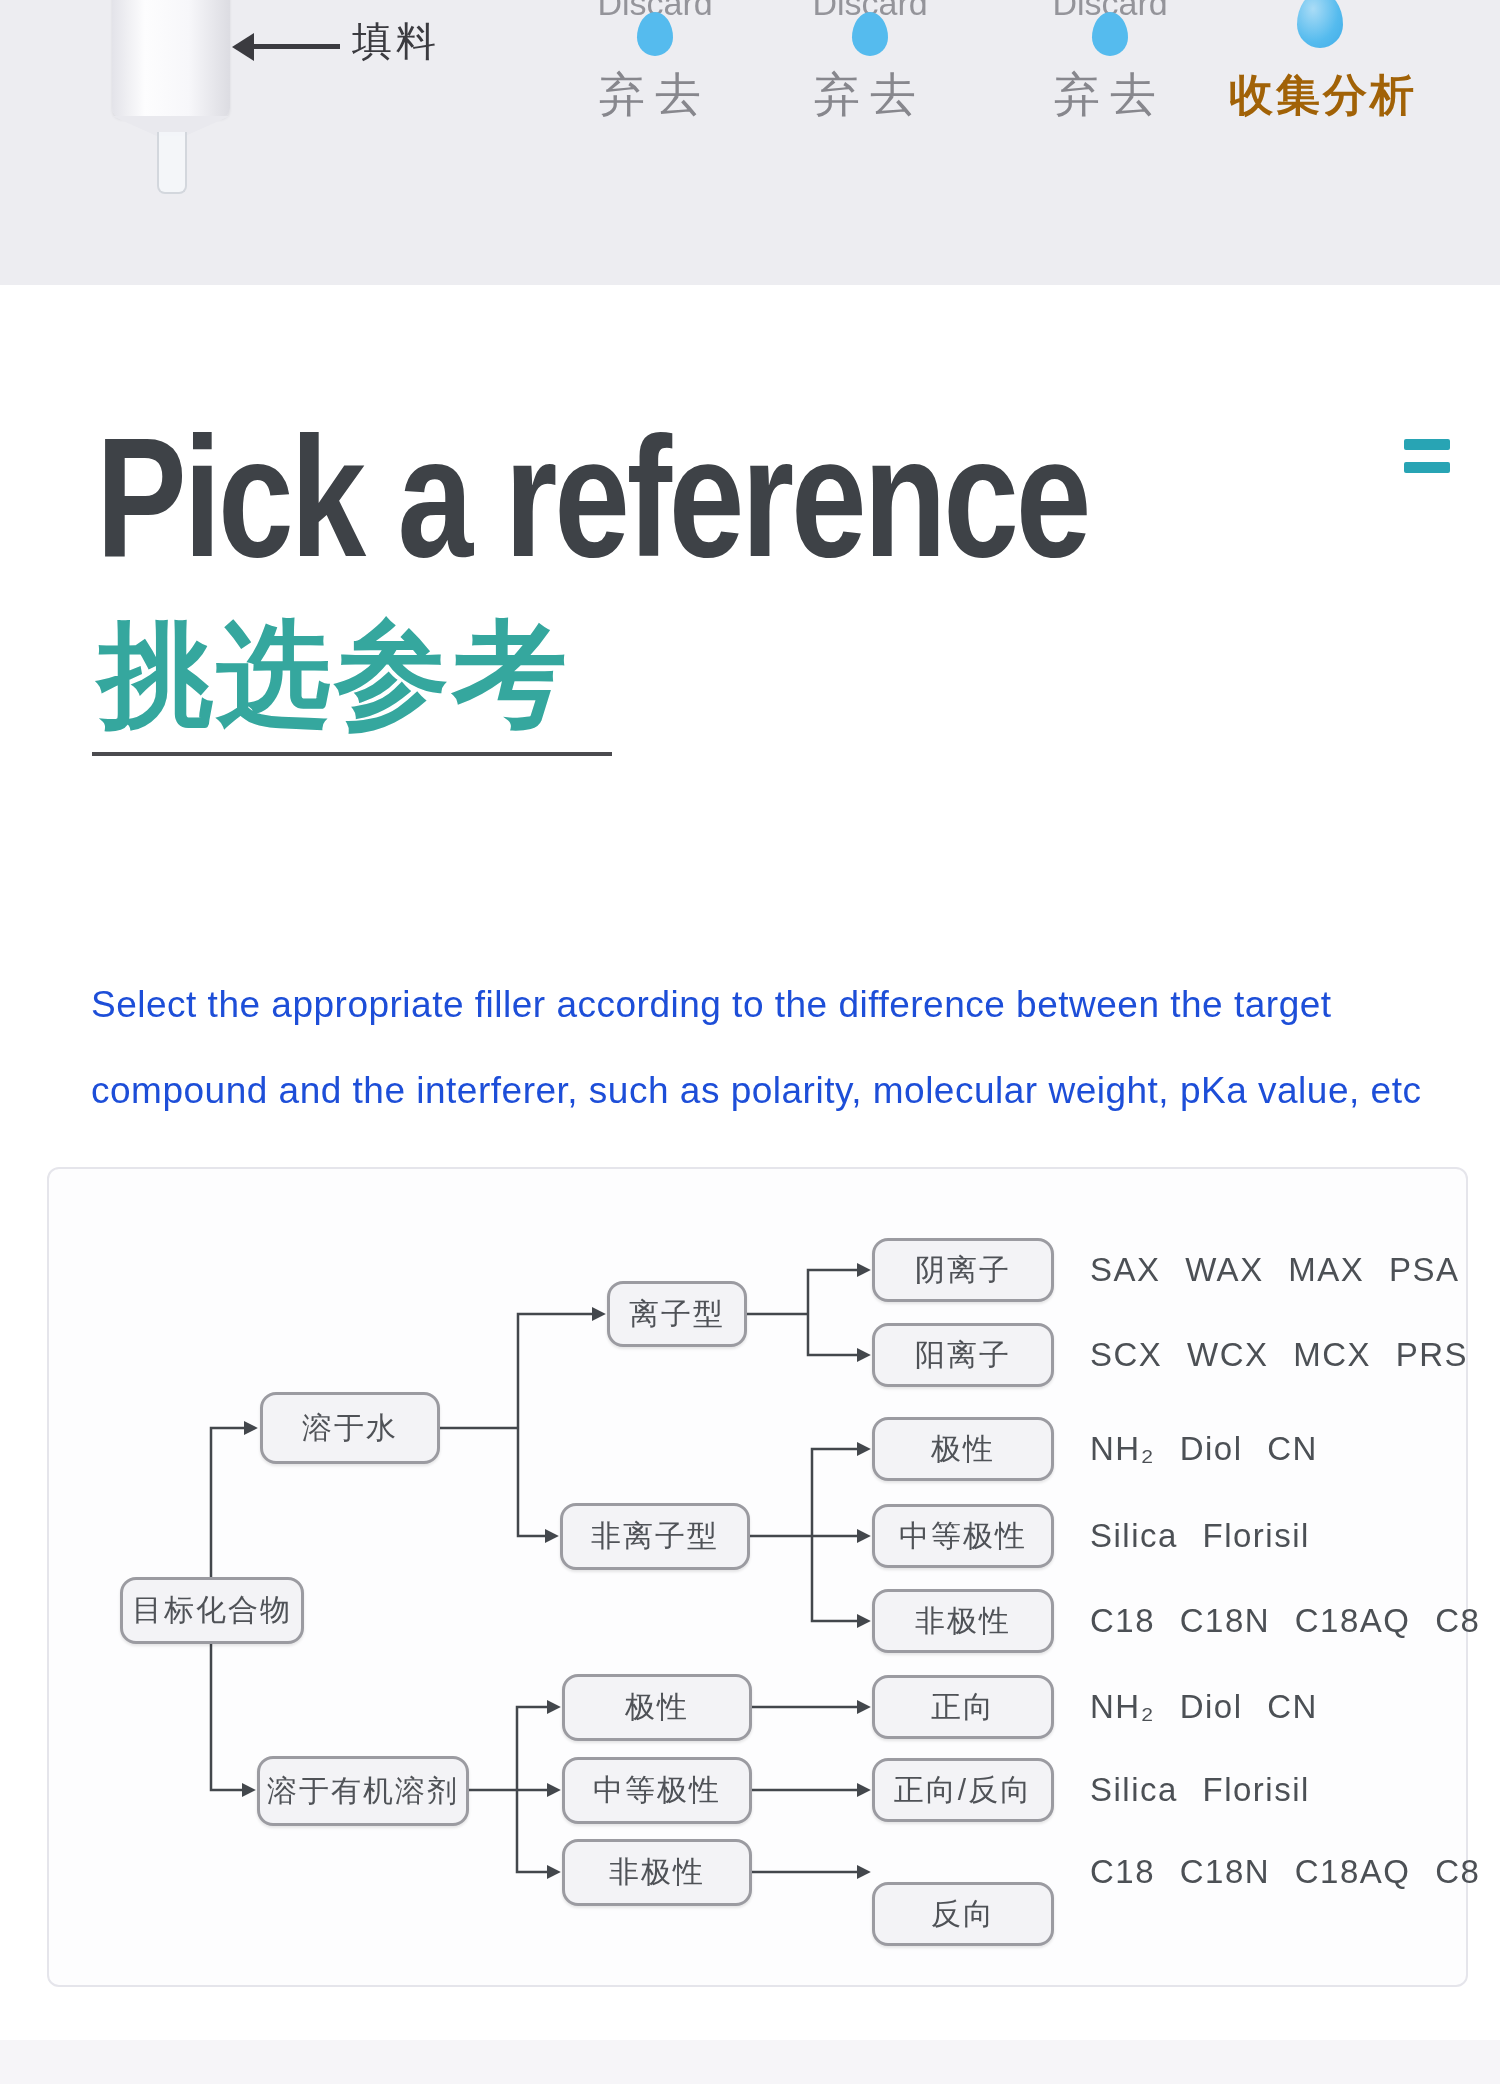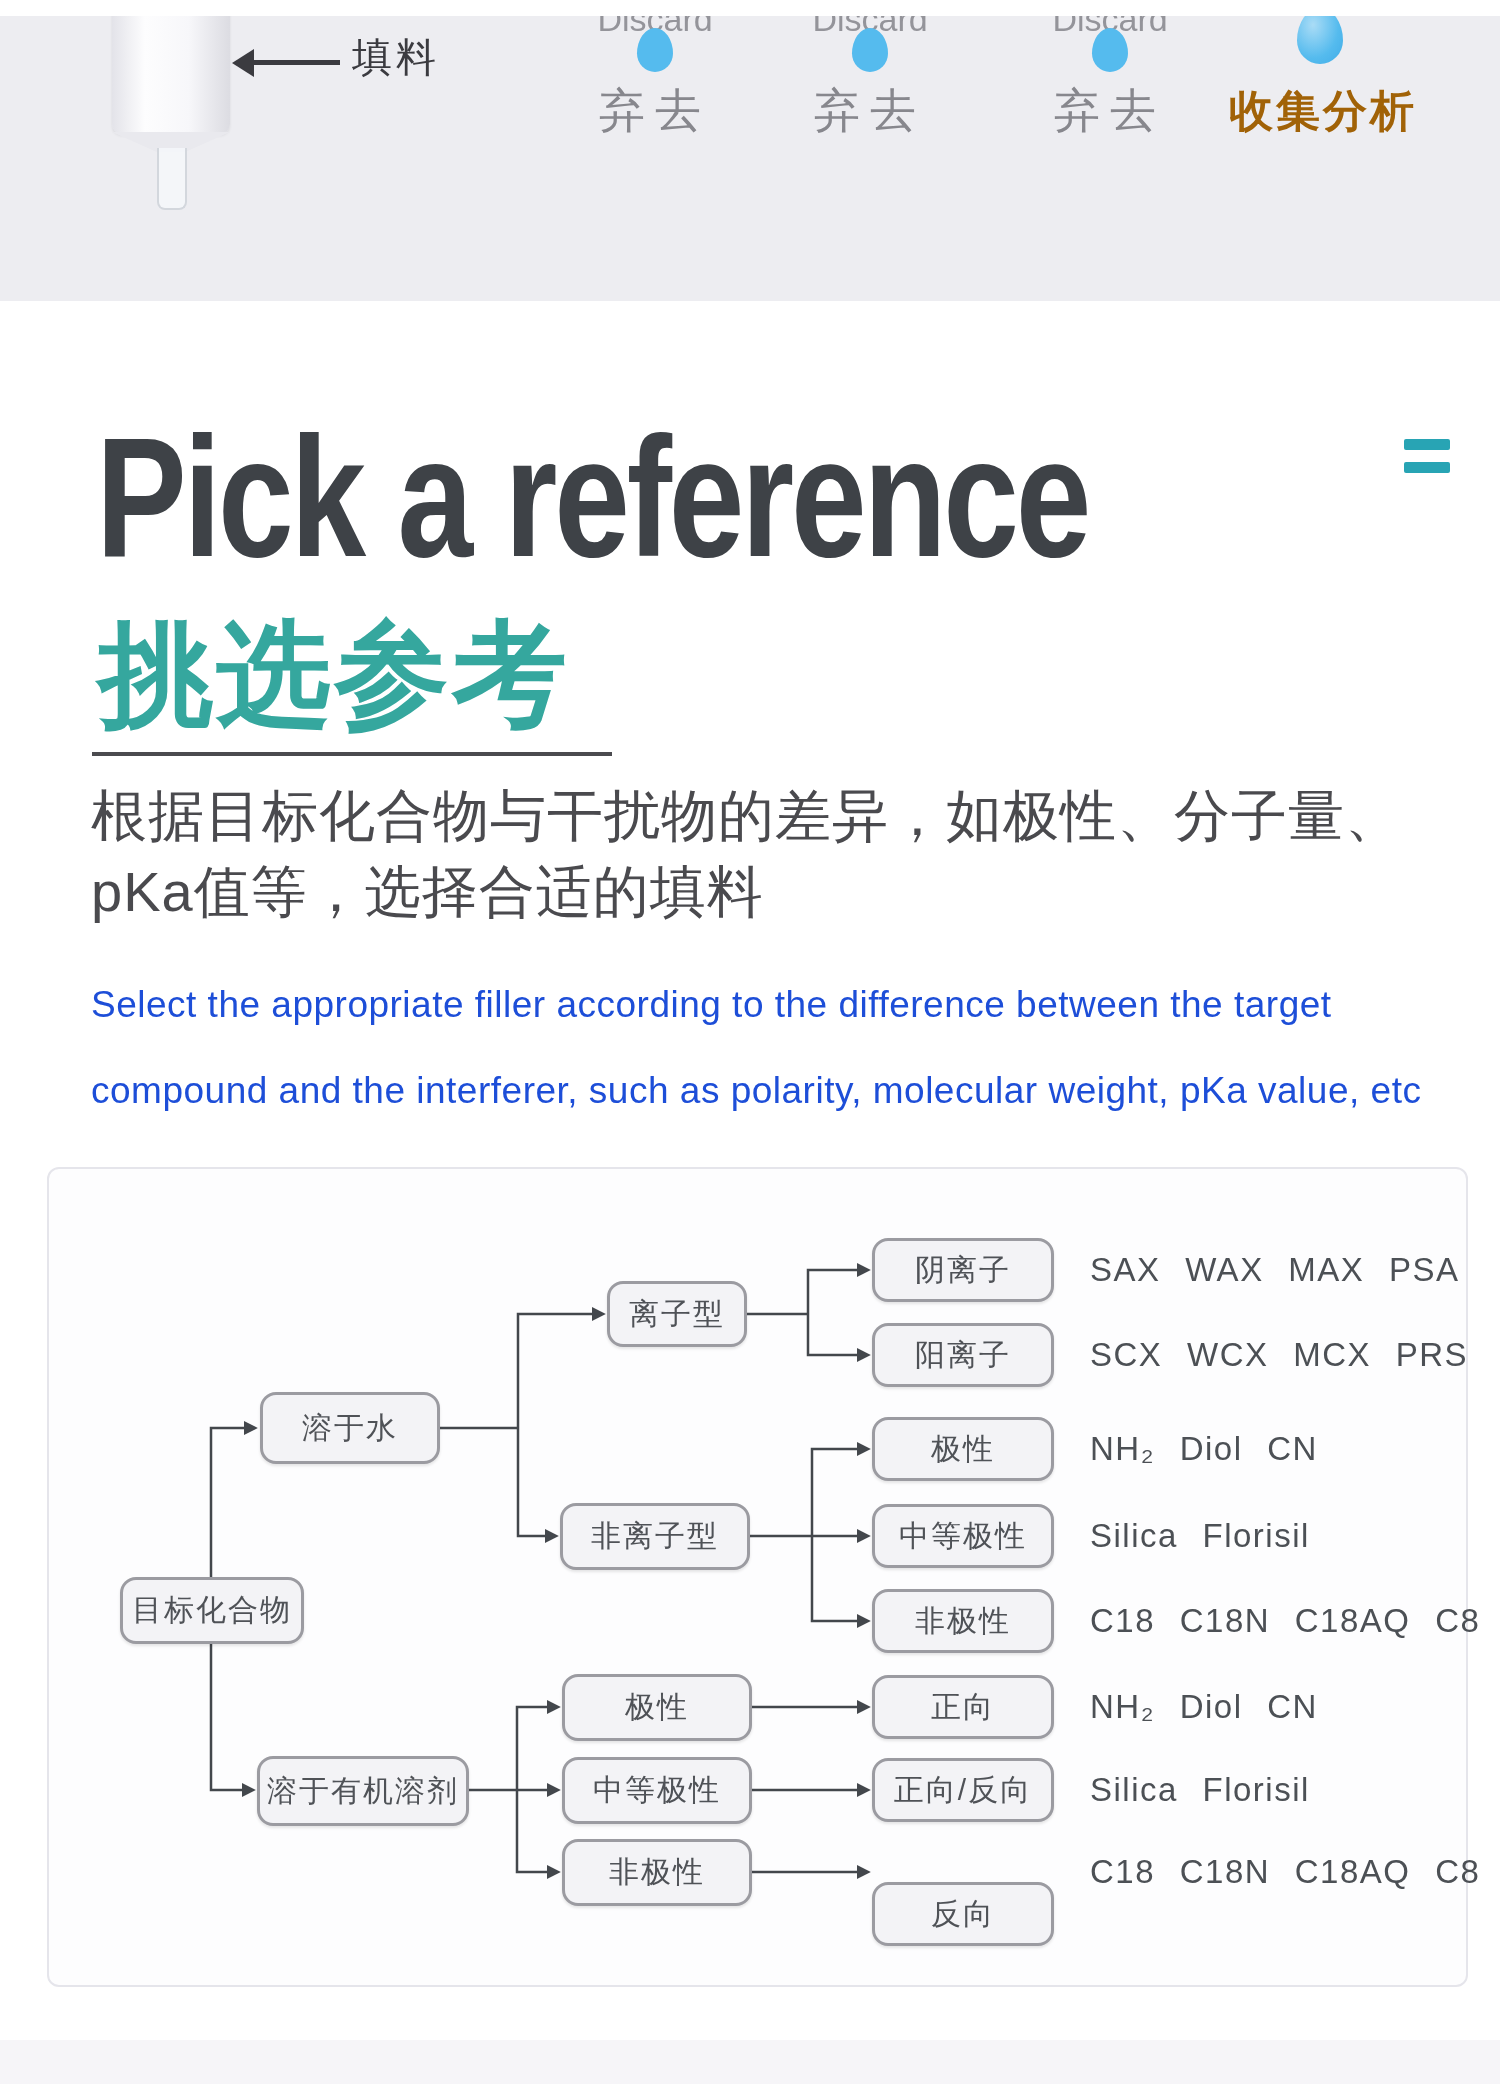--- a/index.html
+++ b/index.html
@@ -1,20 +1,20 @@
 <!DOCTYPE html>
 <html><head>
 <meta charset="utf-8">
 <style>
   html,body{margin:0;padding:0;background:#ffffff;}
   .page{position:relative;width:1500px;height:2084px;background:#ffffff;overflow:hidden;
         font-family:"Liberation Sans", sans-serif;}
 
   
-  .top-strip{position:absolute;left:0;top:0;width:1500px;height:285px;background:#ededf1;overflow:hidden;margin-top:16px;}
+  .top-strip{position:absolute;left:0;top:0;width:1500px;height:285px;background:#ededf1;overflow:hidden;}
   .cart-body{position:absolute;left:112px;top:-6px;width:118px;height:124px;
              background:linear-gradient(90deg,#e3e3e9 0%,#fdfdfe 28%,#f7f7fa 65%,#dcdce2 100%);
              border-radius:0 0 10px 10px;box-shadow:0 2px 3px rgba(0,0,0,.08);}
   .cart-shoulder{position:absolute;left:112px;top:116px;width:118px;height:20px;
              background:#e9e9ee;clip-path:polygon(0 0,100% 0,62% 100%,38% 100%);}
   .cart-tip{position:absolute;left:157px;top:132px;width:30px;height:62px;
              background:rgba(244,247,250,.85);border:2px solid #d3d7dd;border-top:none;
              border-radius:0 0 8px 8px;box-sizing:border-box;}
   .filler-arrow-line{position:absolute;left:252px;top:44px;width:88px;height:5px;background:#3b3b40;}
   .filler-arrow-head{position:absolute;left:232px;top:33px;width:0;height:0;
@@ -117,24 +117,20 @@
   </div>
 
   <div class="title-en">Pick a reference</div>
   <div class="equals-icon">
       <span></span>
       <span></span>
     </div>
   <div class="title-zh">挑选参考</div>
   <div class="divider"></div>
 
-  <div class="zh-para">
-    <div>根据目标化合物与干扰物的差异，如极性、分子量、</div>
-    <div>pKa值等，选择合适的填料</div>
-  </div>
   <div class="en-para">
     <div>Select the appropriate filler according to the difference between the target</div>
     <div>compound and the interferer, such as polarity, molecular weight, pKa value, etc</div>
   </div>
 
   <div class="chart-box"></div>
 
   <svg class="conn-svg" viewBox="0 0 1500 2084">
     <defs>
       <marker id="arw" viewBox="0 0 12 12" refX="1" refY="6" markerWidth="14" markerHeight="14" markerUnits="userSpaceOnUse" orient="auto">

